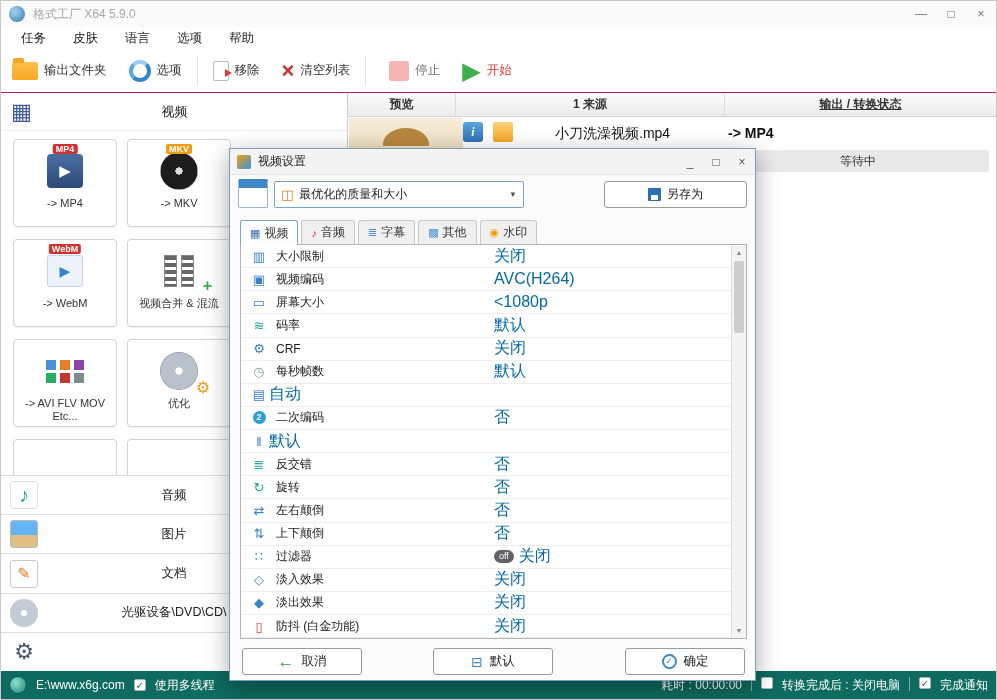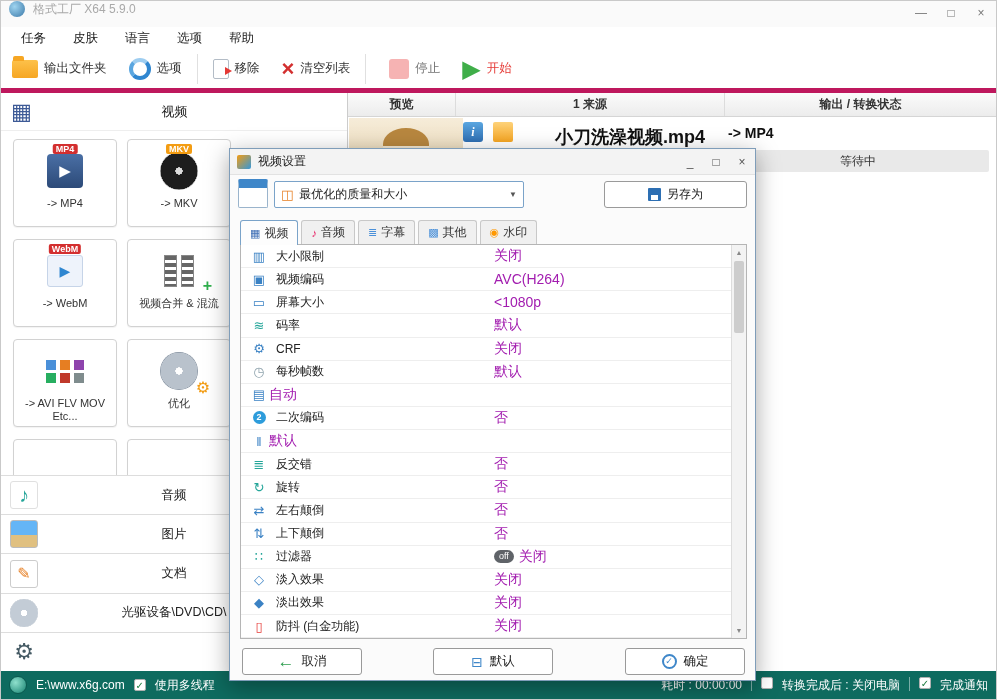--- a/index.html
+++ b/index.html
@@ -1,31 +1,31 @@
 <!DOCTYPE html>
 <html><head>
 <meta charset="utf-8">
 <style>
   * { box-sizing: border-box; margin: 0; padding: 0; }
   body { font-family: "Liberation Sans", "DejaVu Sans", sans-serif; background: #888; }
   .app { position: relative; width: 997px; height: 700px; background: #fff; border: 1px solid #c9c9c9; overflow: hidden; font-size: 12px; color: #333; }
 
   
-  .titlebar { position: absolute; left:0; top:0; right:0; height:26px; background:#fafafa; display:flex; }
+  .titlebar { position: absolute; left:0; top:0; right:0; height:26px; background:#fafafa; display:flex; align-items:center; }
   .app-icon { width:16px; height:16px; border-radius:50%; margin:0 8px 0 8px; background: radial-gradient(circle at 35% 35%, #9fd4f0, #3a78a8); }
   .win-title { color:#a9a9a9; font-size:12px; }
   .win-controls { margin-left:auto; display:flex; }
   .win-btn { width:30px; height:24px; display:flex; align-items:center; justify-content:center; color:#777; font-size:12px; cursor:default; }
 
   
   .menubar { position:absolute; left:0; top:26px; right:0; height:22px; display:flex; align-items:center; gap:27px; padding-left:20px; background:#fff; }
   .menu-item { color:#222; font-size:12.5px; }
 
   
-  .toolbar { position:absolute; left:0; top:48px; right:0; height:44px; display:flex; align-items:center; background:#fff; border-bottom:5px solid #be185d; }
+  .toolbar { position:absolute; left:0; top:48px; right:0; height:44px; display:flex; align-items:center; background:#fff; border-bottom:1px solid #be185d; }
   .tool-btn { display:flex; align-items:center; gap:6px; padding:0 11px; height:38px; color:#333; font-size:12.5px; }
   .tsep { width:1px; height:30px; background:#e0e0e0; margin:0 4px; }
   .folder-icon { position:relative; width:26px; height:18px; background:linear-gradient(#fdc14a,#f6a623); border-radius:2px; }
   .folder-icon::before { content:""; position:absolute; top:-4px; left:1px; width:11px; height:5px; background:#f6a623; border-radius:2px 2px 0 0; }
   .swirl-icon { width:22px; height:22px; border-radius:50%; border:4px solid #2f86d0; border-top-color:#9ecdf0; border-left-color:#5aa6e0; background:#fff; }
   .remove-icon { position:relative; width:16px; height:20px; background:#fff; border:1px solid #b3bcc6; border-radius:2px; }
   .remove-icon::after { content:""; position:absolute; right:-4px; top:7px; width:0; height:0; border-top:4px solid transparent; border-bottom:4px solid transparent; border-left:7px solid #e53935; }
   .clear-icon { color:#d32f2f; font-size:22px; font-weight:bold; line-height:20px; }
   .stop-icon { width:20px; height:20px; background:#f6b3b3; border-radius:3px; }
   .start-icon { color:#3fae49; font-size:24px; line-height:24px; }
@@ -64,30 +64,30 @@
   .ci-doc { color:#e67e22; background:#fff; border:1px solid #ccc; font-size:16px; }
   .ci-dvd { background:radial-gradient(circle, #fff 0 15%, #c3ccd6 16% 70%, #95a2b0 71%); border-radius:50%; }
   .ci-tools { color:#455a64; font-size:22px; }
 
   
   .right { position:relative; flex:1; background:#fff; }
   .thead { position:absolute; left:0; top:0; right:0; height:24px; display:flex; background:linear-gradient(#fbfbfb,#ececec); border-bottom:1px solid #d5d5d5; }
   .th { display:flex; align-items:center; justify-content:center; font-weight:bold; color:#333; border-right:1px solid #dcdcdc; font-size:12px; }
   .th-preview { width:108px;font-family:Liberation Mono, monospace; }
   .th-source { width:269px; }
-  .th-output { flex:1; border-right:none; }
+  .th-output { flex:1; border-right:none;text-decoration:underline; }
   .trow { position:absolute; left:0; top:24px; right:0; height:110px; }
   .thumb { position:absolute; left:1px; top:1px; width:114px; height:64px; background:linear-gradient(#f6ecd9,#e6d2aa); overflow:hidden; }
   .hat-brim { position:absolute; left:14px; top:30px; width:86px; height:26px; border-radius:50%; background:#c9a064; }
   .hat-crown { position:absolute; left:34px; top:10px; width:46px; height:32px; border-radius:50% 50% 40% 40%; background:#b8873f; }
   .hat-band { position:absolute; left:34px; top:28px; width:46px; height:8px; background:#f3e8d2; }
   .row-ic { position:absolute; top:5px; width:20px; height:20px; border-radius:3px; display:flex; align-items:center; justify-content:center; font-size:12px; }
   .info-ic { left:115px; background:linear-gradient(#5aa6e0,#2f6fb3); color:#fff; font-style:italic; font-weight:bold; font-family:"Liberation Serif", serif; }
   .folder-ic2 { left:145px; background:linear-gradient(#fdd27a,#f6a623); border-radius:2px; }
-  .fname { position:absolute; left:207px; top:8px; font-size:18px; font-weight:bold; color:#111; }
+  .fname { position:absolute; left:207px; top:8px; font-size:14px; font-weight:normal; color:#111; }
   .fout { position:absolute; left:380px; top:8px; font-size:14px; font-weight:bold; color:#111; }
   .wait-pill { position:absolute; left:379px; top:33px; width:262px; height:22px; background:#e9e9e9; border-radius:2px; display:flex; align-items:center; justify-content:center; font-size:12px; color:#333; }
 
   
   .dialog { position:absolute; left:228px; top:147px; width:527px; height:533px; background:#fbfbfb; border:1px solid #7f9db9; box-shadow:0 6px 22px rgba(0,0,0,.35); z-index:10; }
   .dlg-titlebar { position:absolute; left:0; top:0; right:0; height:26px; display:flex; align-items:center; background:#f3f3f3; border-bottom:1px solid #e2e2e2; }
   .dlg-icon { width:14px; height:14px; margin:0 7px; border-radius:2px; background:linear-gradient(135deg,#f39c12,#3498db); }
   .dlg-title { font-size:12px; color:#222; }
   .dlg-controls { margin-left:auto; display:flex; }
   .dlg-btn { width:26px; height:20px; display:flex; align-items:center; justify-content:center; color:#555; font-size:12px; }
@@ -108,21 +108,21 @@
 
   .settings-box { position:absolute; left:10px; top:95px; width:507px; height:395px; background:#fff; border:1px solid #b5b5b5; }
   .settings-list { position:absolute; left:0; top:0; right:15px; bottom:0; display:flex; flex-direction:column; }
   .srow { flex:1; display:flex; align-items:center; padding:0 8px; border-bottom:1px solid #eee; }
   .sic { width:20px; text-align:center; font-size:13px; flex:0 0 20px; }
   .c-blue { color:#3b82c4; } .c-teal { color:#26a69a; } .c-gray { color:#90a4ae; } .c-red { color:#e53935; }
   .sic.gpu { background:#4a90d9; color:#fff; font-size:6.5px; font-weight:bold; border-radius:2px; height:11px; line-height:11px; flex:0 0 18px; width:18px; margin-right:2px; }
   .sic.circ { background:#2d9cdb; color:#fff; border-radius:50%; width:13px; height:13px; line-height:13px; font-size:9px; font-weight:bold; flex:0 0 13px; margin:0 3.5px; }
   .slabel { flex:0 0 218px; margin-left:7px; font-size:12px; color:#222; }
   .sval-wrap { display:flex; align-items:center; gap:5px; }
-  .svalue { font-size:14px; color:#a21caf; }
+  .svalue { font-size:16px; color:#0369a1; }
   .off-pill { background:#5f6368; color:#fff; font-size:9px; line-height:13px; padding:0 5px; border-radius:7px; }
   .scrollbar { position:absolute; right:0; top:0; bottom:0; width:15px; background:#f3f3f3; border-left:1px solid #ddd; }
   .sb-btn { position:absolute; left:0; right:0; height:15px; display:flex; align-items:center; justify-content:center; font-size:7px; color:#888; }
   .sb-up { top:0; } .sb-down { bottom:0; }
   .sb-thumb { position:absolute; left:2px; right:2px; top:16px; height:72px; background:#cdcdcd; border-radius:2px; }
 
   .dlg-buttons .btn { position:absolute; top:499px; width:120px; height:27px; background:#fff; border:1px solid #9a9a9a; border-radius:3px; display:flex; align-items:center; justify-content:center; gap:7px; font-size:12.5px; color:#222; }
   .btn-cancel { left:12px; } .btn-default { left:203px; } .btn-ok { left:395px; }
   .cancel-ic { color:#2e9e4f; font-weight:900; font-size:17px; line-height:16px; }
   .default-ic { color:#3f87c9; font-size:14px; }

